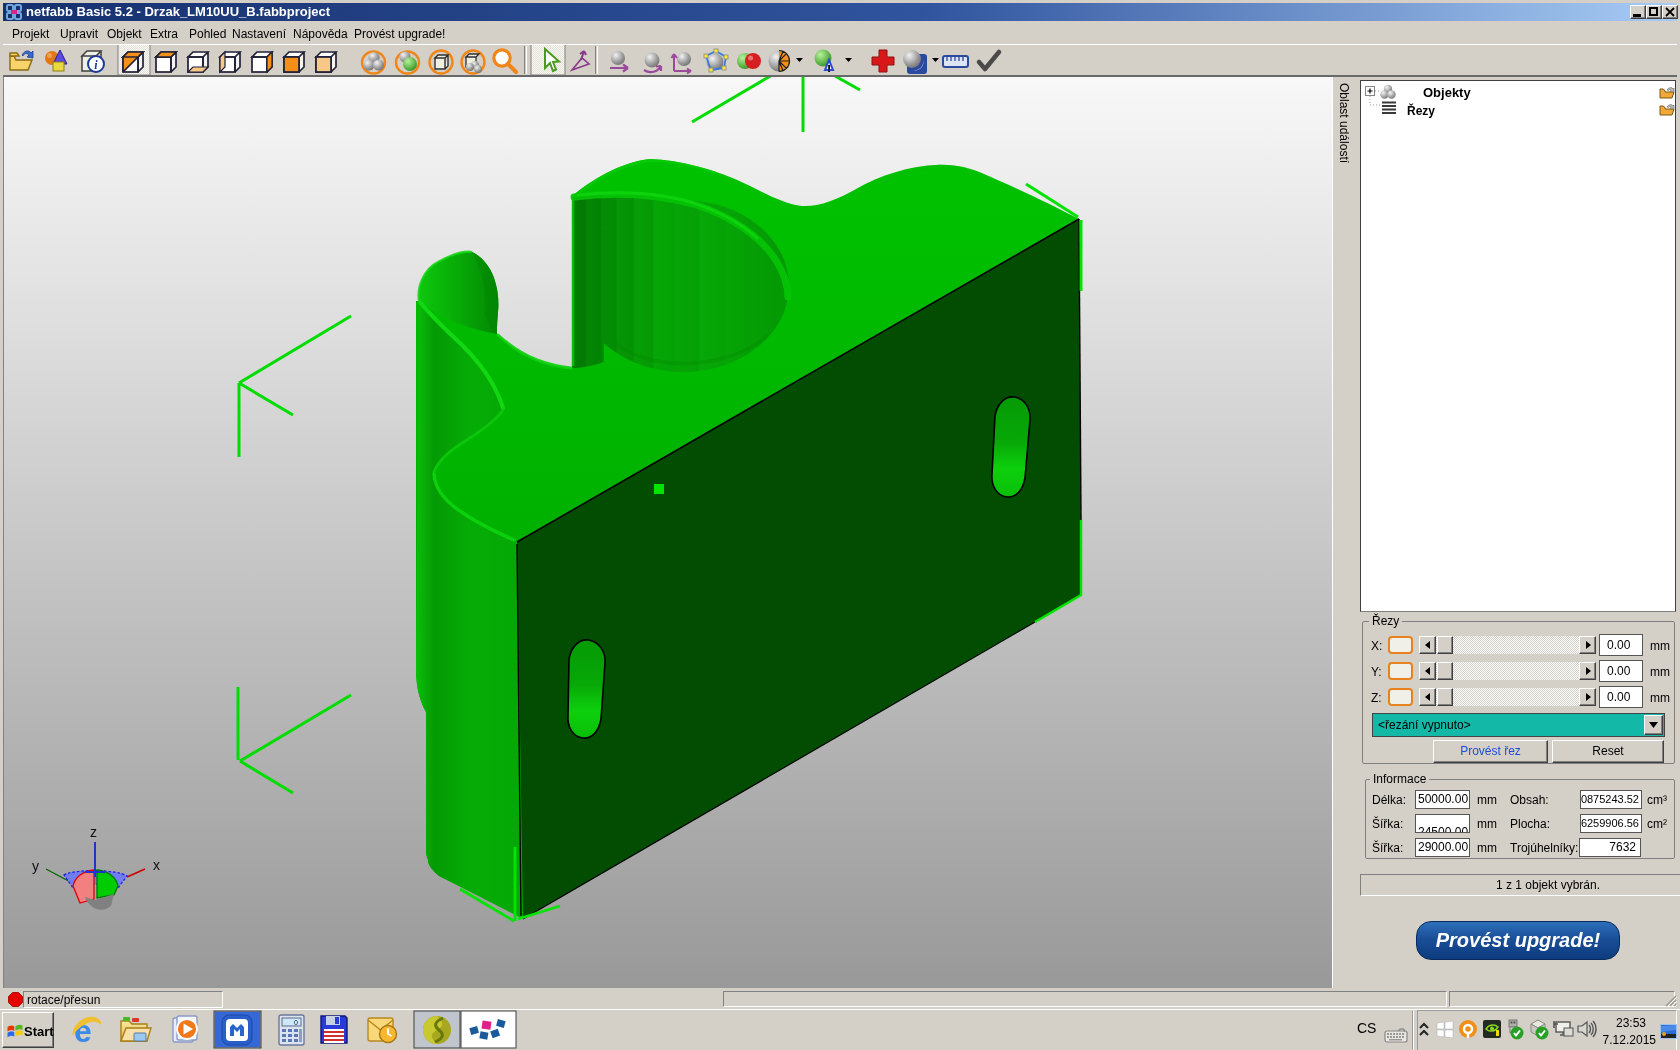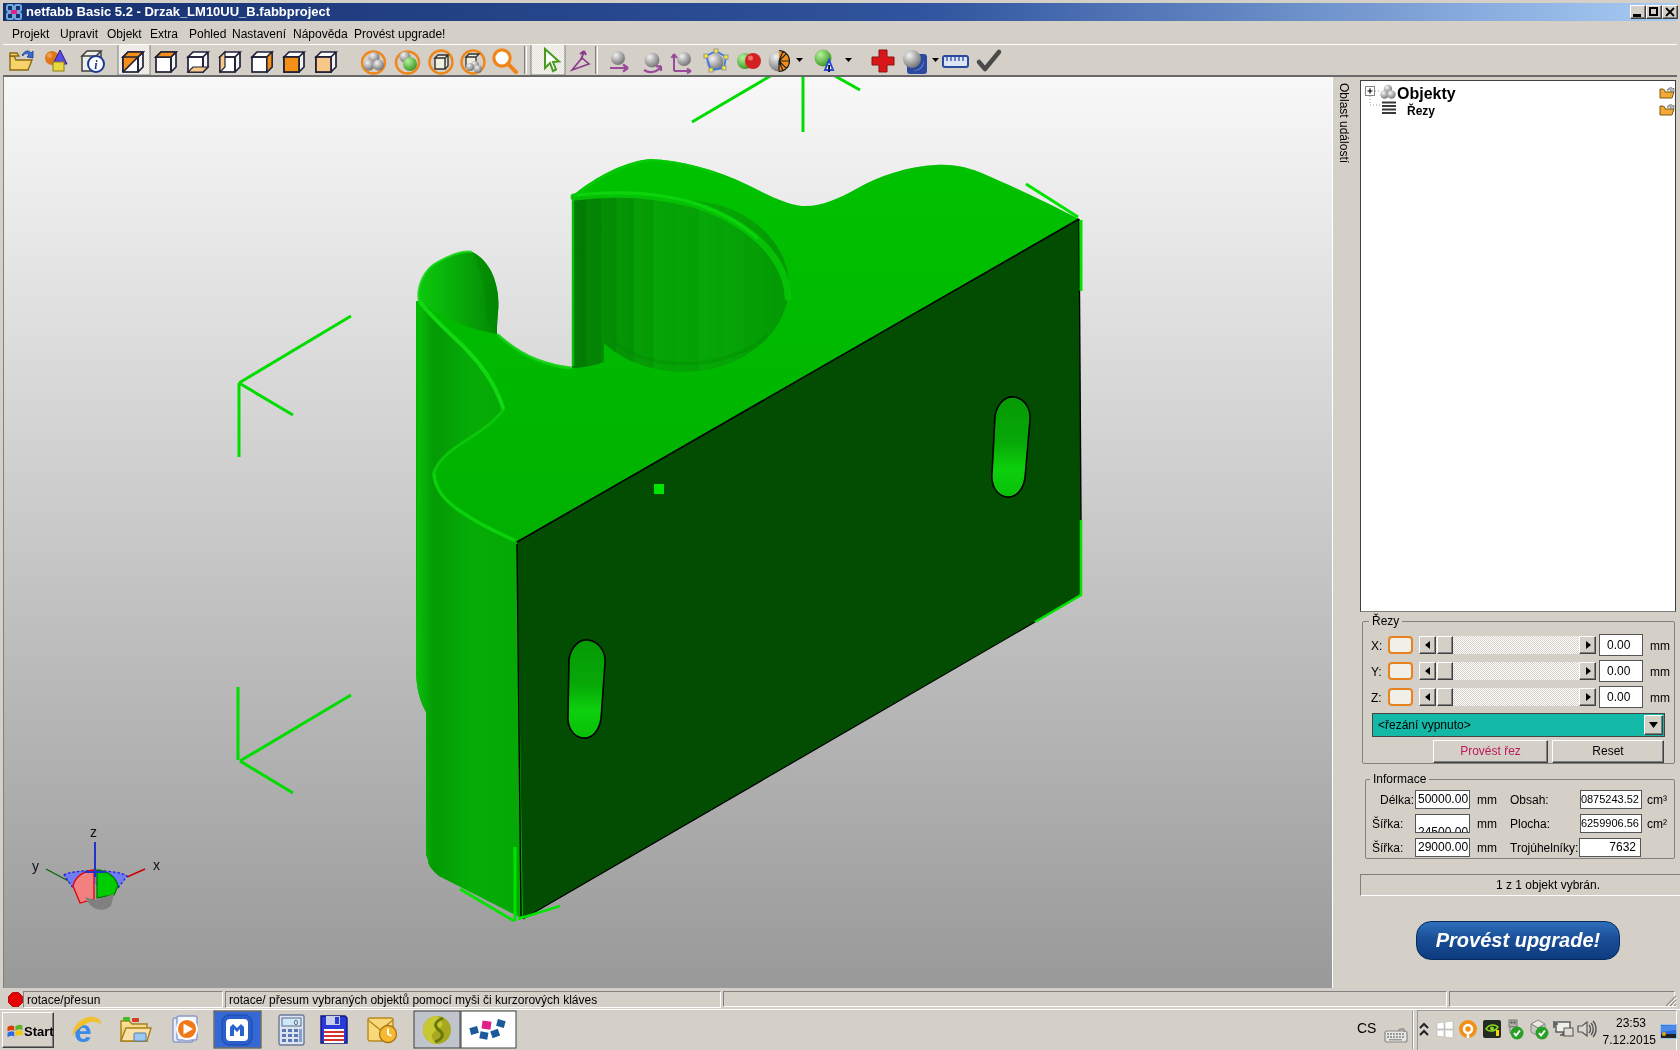--- a/index.html
+++ b/index.html
@@ -437,21 +437,21 @@
           <stop offset="0" stop-color="#f4f4f4"></stop>
             <stop offset="0.55" stop-color="#a0a0a0"></stop>
             <stop offset="1" stop-color="#606060"></stop>
         </radialGradient>
         <g id="fold">
           <path d="M1,4 L1,13 L13,13 L15,7 L6,7 L6,5.5 L4,4 Z" fill="#f2a838" stroke="#7a5a10" stroke-width="1"></path>
           <path d="M8,5 C10,2 13,2 14,4 L15,3 L15,7 L11,6.5 L12,5 C11,4 10,4 9.5,5.5 Z" fill="#b8b8b8" stroke="#666" stroke-width="0.6"></path>
         </g>
       </defs>
     </svg>
-    <div class="abs" style="left:36px;top:4px;font-size:16px;font-weight:bold;">Objekty</div>
+    <div class="abs" style="left:62px;top:4px;font-size:13px;font-weight:bold;">Objekty</div>
     <div class="abs" style="left:46px;top:23px;font-size:12px;font-weight:bold;">Řezy</div>
     <svg class="abs" style="left:298px;top:4px" width="16" height="32" viewBox="0 0 16 32" id="treefolders">
       <use href="#fold" transform="translate(0,0)"></use>
       <use href="#fold" transform="translate(0,17)"></use>
     </svg>
   </div>
 
   <fieldset class="abs" style="left:4px;top:537px;width:313px;height:150px;border:1px solid #808080;border-radius:2px;">
     <legend style="font-size:12px;margin-left:6px;padding:0 3px;">Řezy</legend>
   </fieldset>
@@ -509,29 +509,29 @@
     <div class="abs" style="left:292px;top:614px;">mm</div>
 
     <div class="abs" style="left:14px;top:636px;width:293px;height:24px;background:#14b8a6;border:1px solid #444;">
       <div class="abs" style="left:5px;top:4px;">&lt;řezání vypnuto&gt;</div>
       <div class="abs btn3d" style="right:1px;top:1px;width:19px;height:20px;"></div>
       <svg class="abs" style="right:6px;top:8px" width="9" height="7" viewBox="0 0 9 7">
           <path d="M0,0 L9,0 L4.5,6 Z" fill="#000"></path>
         </svg>
     </div>
 
-    <div class="abs btn3d" style="left:75px;top:663px;width:115px;height:23px;text-align:center;line-height:21px;color:#be185d;">Provést řez</div>
+    <div class="abs btn3d" style="left:75px;top:663px;width:115px;height:23px;text-align:center;line-height:21px;color:#1d4ed8;">Provést řez</div>
     <div class="abs btn3d" style="left:194px;top:663px;width:112px;height:23px;text-align:center;line-height:21px;">Reset</div>
   </div>
 
   <fieldset class="abs" style="left:7px;top:695px;width:310px;height:87px;border:1px solid #808080;border-radius:2px;">
     <legend style="font-size:12px;margin-left:4px;padding:0 3px;">Informace</legend>
   </fieldset>
   <div id="info-rows" style="position:absolute;left:0;top:0;width:319px;font-size:12px;">
-    <div class="abs" style="left:14px;top:716px;margin-left:8px;">Délka:</div>
+    <div class="abs" style="left:14px;top:716px;">Délka:</div>
     <div class="abs" style="left:57px;top:713px;width:55px;height:19px;background:#fff;border:1px solid #555;overflow:hidden;">
         <div style="text-align:right;padding:1px 2px;">50000.00</div>
       </div>
     <div class="abs" style="left:119px;top:716px;">mm</div>
     <div class="abs" style="left:152px;top:716px;">Obsah:</div>
     <div class="abs" style="left:222px;top:713px;width:62px;height:19px;background:#fff;border:1px solid #555;overflow:hidden;">
         <div class="abs" style="right:2px;top:2px;white-space:nowrap;font-size:11px;">0875243.52</div>
       </div>
     <div class="abs" style="left:289px;top:716px;">cm³</div>
     <div class="abs" style="left:14px;top:740px;">Šířka:</div>
@@ -558,21 +558,20 @@
   <div class="abs sunk" style="left:2px;top:797px;width:376px;height:22px;font-size:12px;text-align:center;line-height:20px;">1 z 1 objekt vybrán.</div>
 
   <div class="abs" style="left:58px;top:844px;width:204px;height:39px;border-radius:15px;background:linear-gradient(180deg,#2e6fba 0%,#1a4f98 45%,#0d3b7e 100%);border:1px solid #082a5e;color:#fff;font-size:20px;font-style:italic;font-weight:bold;text-align:center;line-height:37px;">Provést upgrade!</div>
 </div>
 
 <div class="abs" id="statusbar" style="left:3px;top:989px;width:1674px;height:20px;background:#d4d0c8;font-size:12px;">
   <svg class="abs" style="left:5px;top:3px" width="15" height="15" viewBox="0 0 15 15">
       <path d="M4.5,0.5 L10.5,0.5 L14.5,4.5 L14.5,10.5 L10.5,14.5 L4.5,14.5 L0.5,10.5 L0.5,4.5 Z" fill="#e80000" stroke="#900" stroke-width="0.8"></path>
     </svg>
   <div class="abs sunk" style="left:20px;top:2px;width:200px;height:17px;padding:1px 3px;">rotace/přesun</div>
-  <div class="abs sunk" style="left:222px;top:2px;width:496px;height:17px;padding:1px 3px;">rotace/ přesum vybraných objektů pomocí myši či kurzorových kláves</div>
   <div class="abs sunk" style="left:720px;top:2px;width:724px;height:16px;"></div>
   <div class="abs sunk" style="left:1446px;top:2px;width:226px;height:16px;"></div>
   <svg class="abs" style="left:1662px;top:6px" width="12" height="12" viewBox="0 0 12 12">
       <path d="M11,1 L1,11 M11,5 L5,11 M11,9 L9,11" stroke="#9a968c" stroke-width="1.4"></path>
       <path d="M12,2 L2,12 M12,6 L6,12 M12,10 L10,12" stroke="#fff" stroke-width="1"></path>
     </svg>
 </div>
 
 <div class="abs" id="taskbar" style="left:0;top:1009px;width:1680px;height:41px;background:#d4d0c8;border-top:1px solid #fff;">
   <div class="abs btn3d" style="left:2px;top:2px;width:52px;height:36px;">

